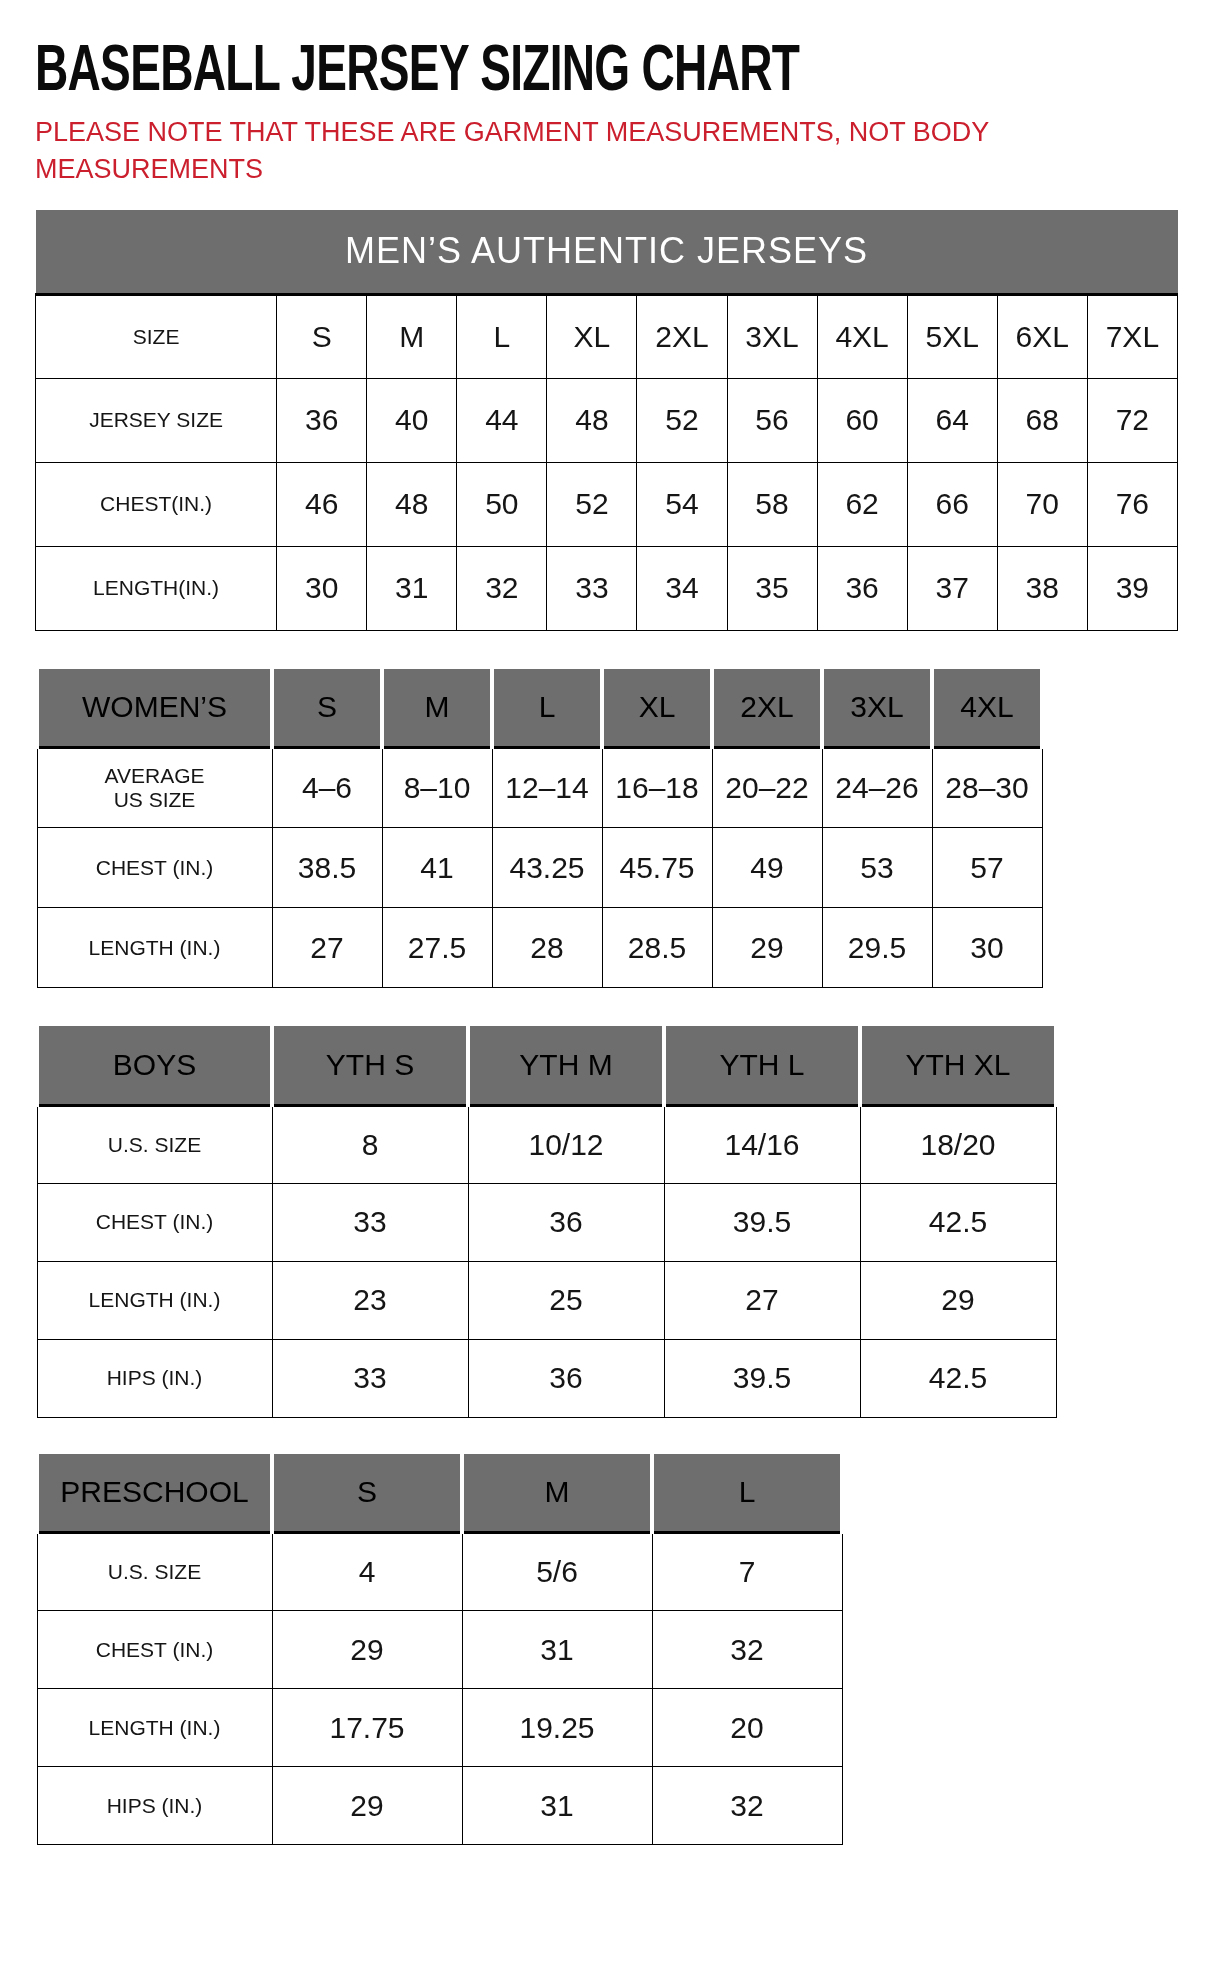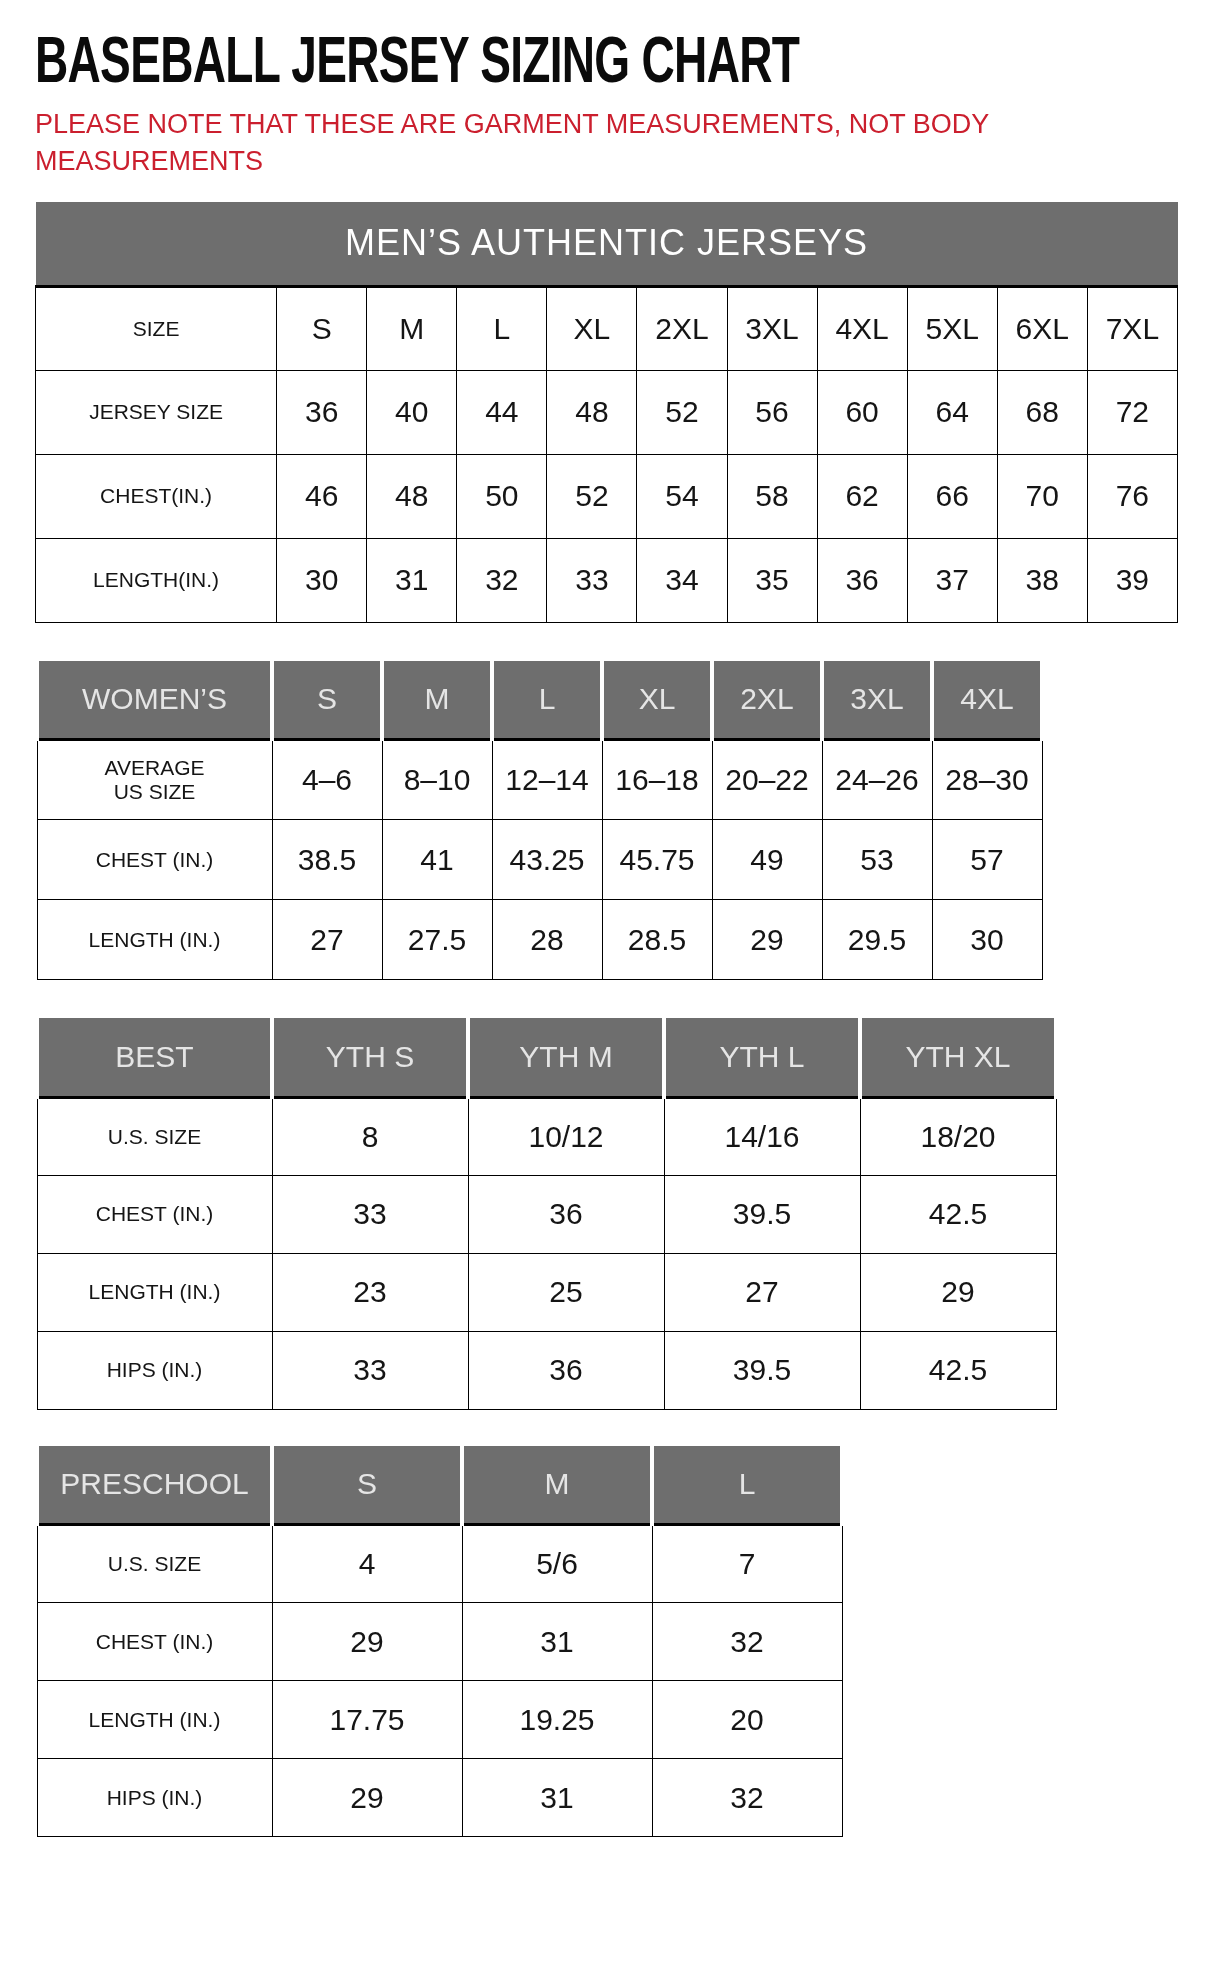--- a/index.html
+++ b/index.html
@@ -7,21 +7,21 @@
     --header-gray:#6e6e6e;
     --table-border:#000000;
   }
   *{box-sizing:border-box;}
   html,body{margin:0;padding:0;background:#fff;}
   body{
     width:1220px;height:1974px;
     font-family:"Liberation Sans", sans-serif;
     color:#111;overflow:hidden;
   }
-  .page{padding:28px 30px 0 35px;}
+  .page{padding:28px 30px 0 35px;margin-top:8px;}
 
   .main-title{
     margin:0;line-height:1.0;
     font-size:64px;font-weight:bold;letter-spacing:-1px;
     white-space:nowrap;color:#0b0b0b;
     transform:scaleX(0.72);transform-origin:left top;
   }
   .note{
     margin-top:14px;
     color:var(--accent-red,#cb1f2e);
@@ -40,21 +40,21 @@
     border:1px solid var(--table-border,#000);
     font-size:30px;background:#fff;color:#151515;
   }
   td.lbl{font-size:21px;white-space:pre-line;}
   td.band{
     background:var(--header-gray,#6e6e6e);color:#fff;
     font-size:36px;letter-spacing:1px;
     border:none;border-bottom:3px solid #000;
   }
   td.gray{
-    background:var(--header-gray,#6e6e6e);color:#e5e5e5;
+    background:var(--header-gray,#6e6e6e);color:#000000;
     font-size:30px;
     border:4px solid #fff;border-bottom:3px solid #000;
   }
 
   table.mens{margin-top:22px;width:1143px;}
   table.mens tr{height:84px;}
   .mens col.c-label{width:241px;}
   .mens col.c-size{width:90px;}
 
   table.womens{margin-top:34px;width:1005px;}
@@ -206,21 +206,21 @@
       </tbody>
     </table>
 
   <table class="size-table boys">
     <colgroup>
       <col class="c-label">
         <col class="c-size" span="4">
     </colgroup>
   <tbody>
         <tr class="gray-row">
-          <td class="gray">BEST</td>
+          <td class="gray">BOYS</td>
           <td class="gray">YTH S</td>
           <td class="gray">YTH M</td>
           <td class="gray">YTH L</td>
           <td class="gray">YTH XL</td>
         </tr>
         <tr>
           <td class="lbl">U.S. SIZE</td>
           <td class="val">8</td>
           <td class="val">10/12</td>
           <td class="val">14/16</td>

